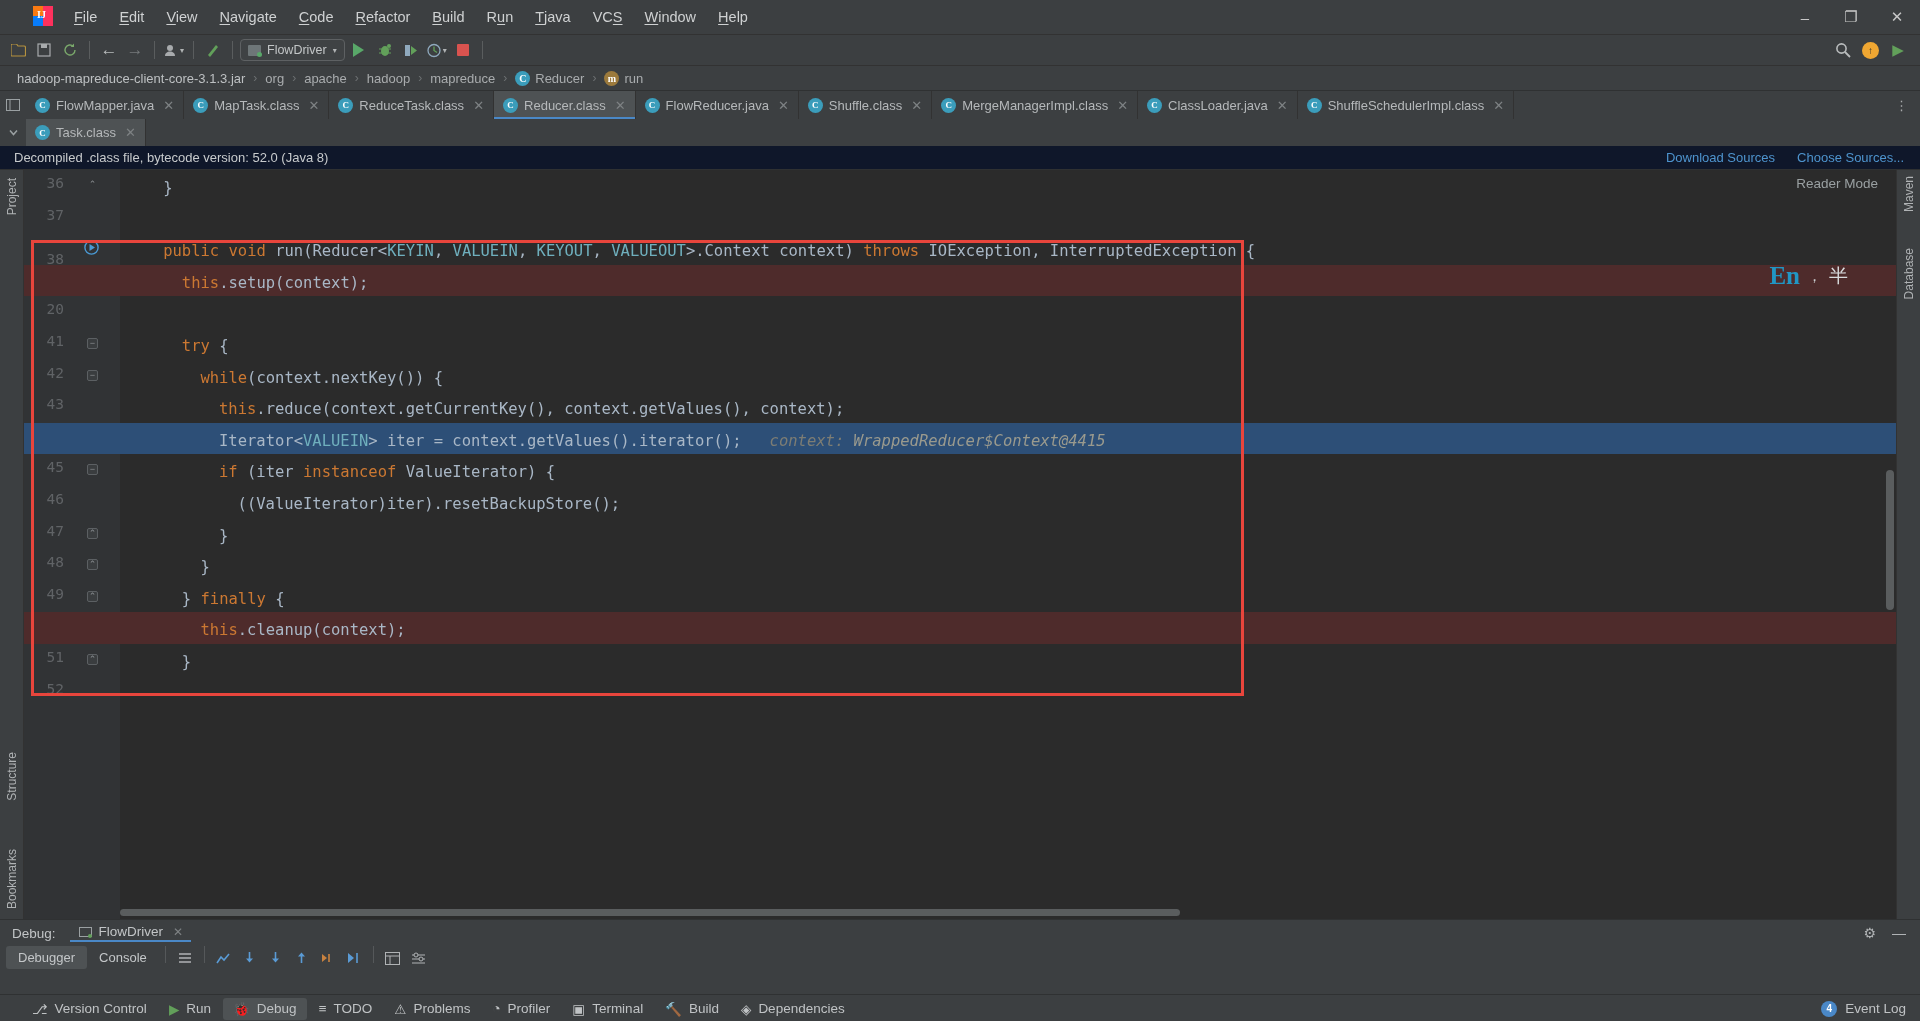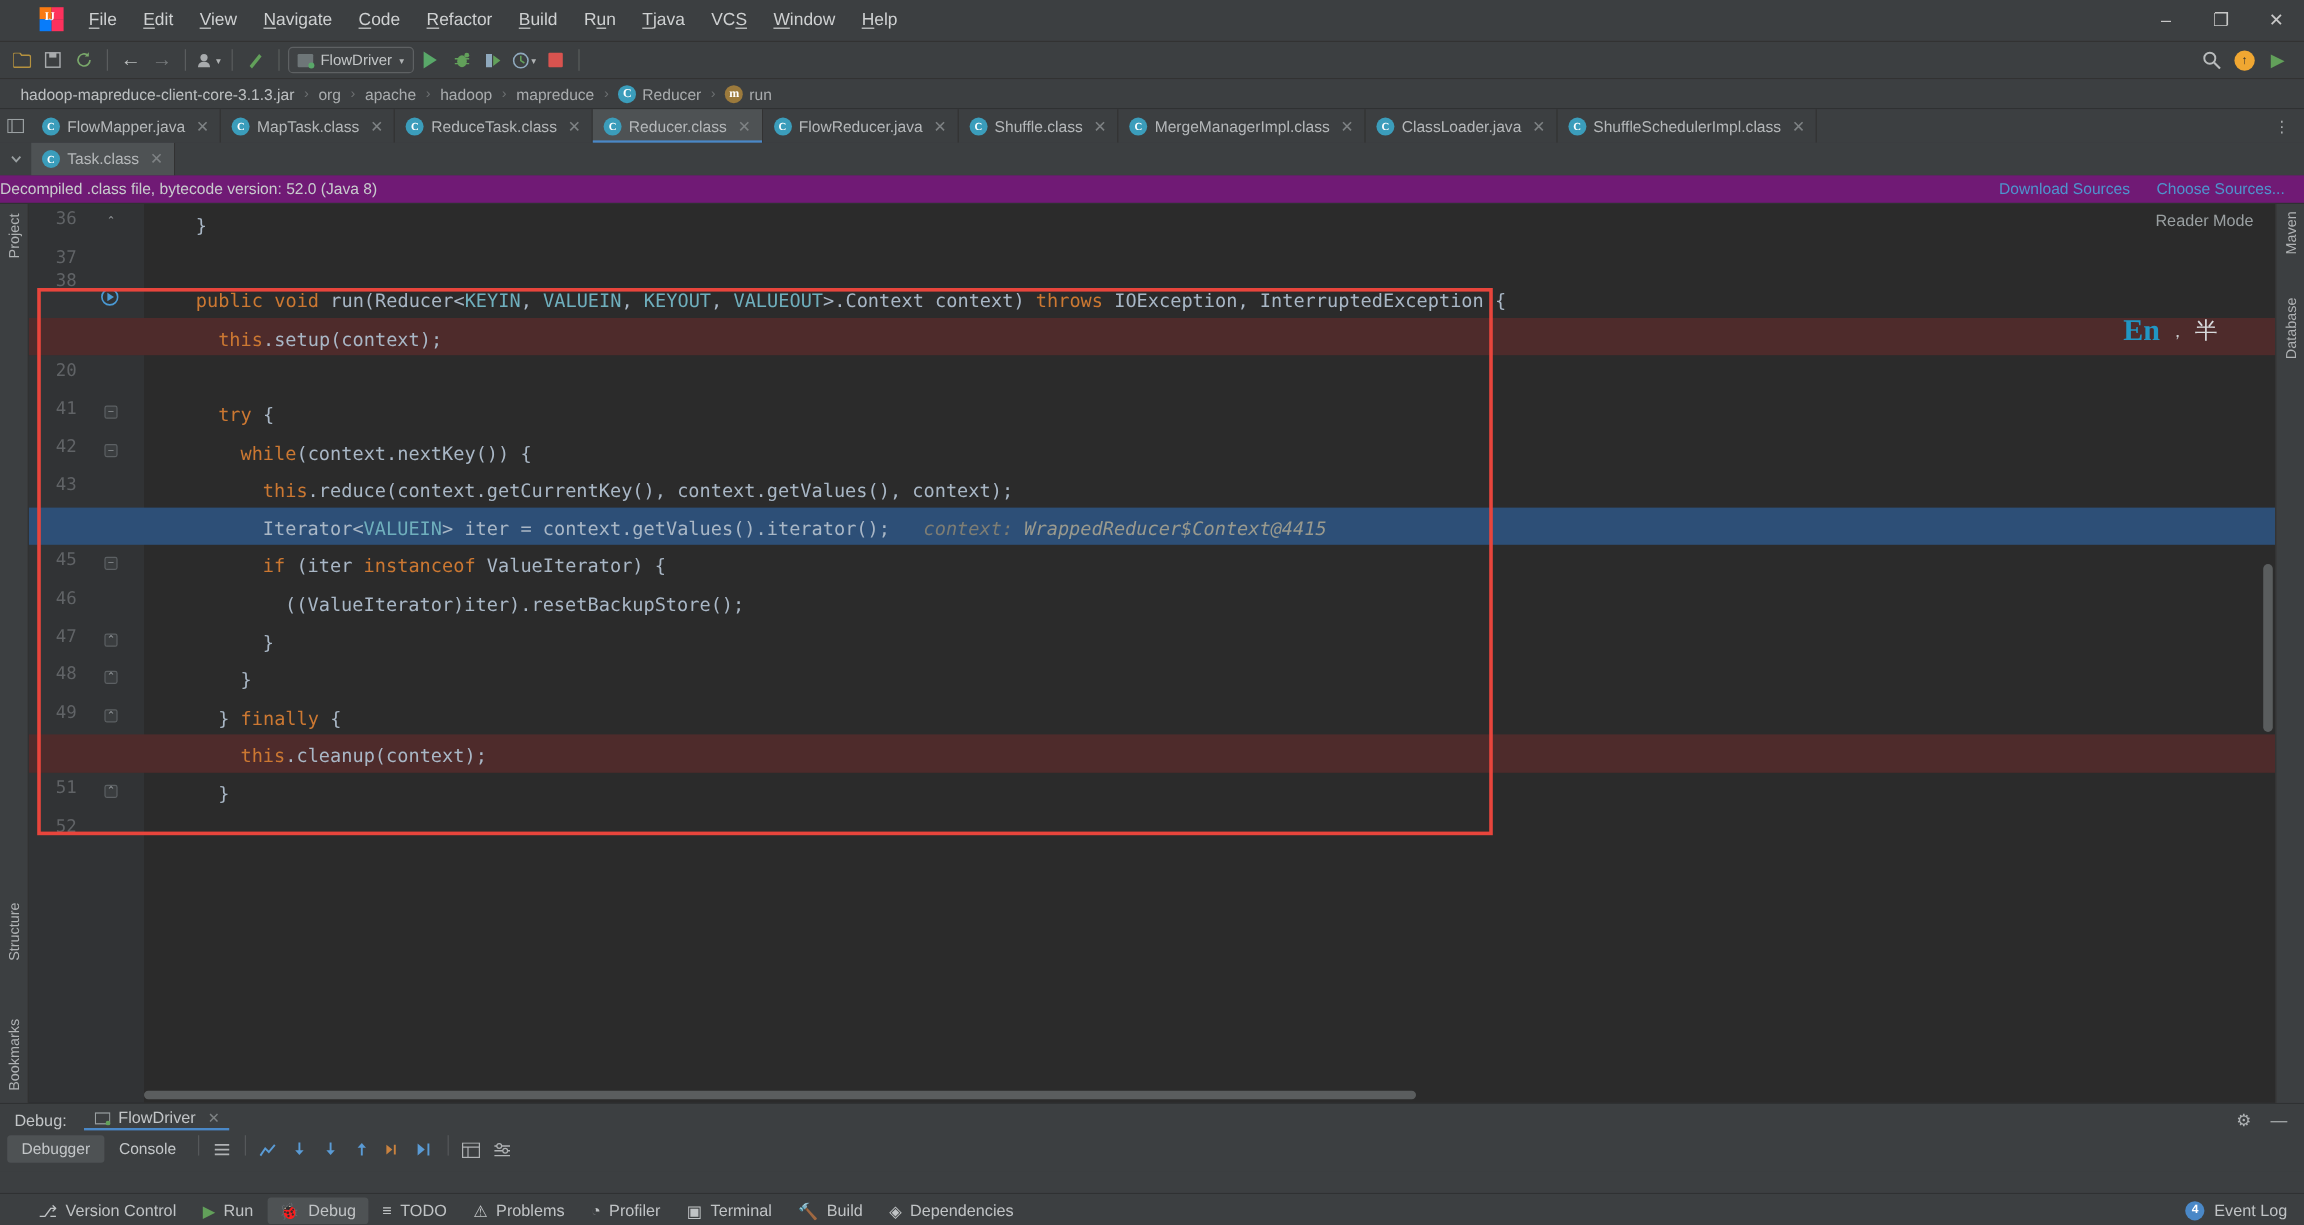--- a/index.html
+++ b/index.html
@@ -97,22 +97,22 @@
   .tab-icon {
     width:15px;height:15px;border-radius:50%;display:flex;align-items:center;justify-content:center;
     font-size:9px;font-weight:bold;color:#fff;font-family:"Liberation Serif",serif;flex:none;
   }
   .tab-icon.cls { background:#3b9dbb; }
   .tab-icon.java { background:#3b9dbb; }
   .tabrow .more { margin-left:auto; display:flex; align-items:center; padding:0 12px; color:#a9acae;}
 
   
   .notif {
-    height: 24px; background:#701a75; display:flex; align-items:center;
-    font-size:13px; color:#c8cbcd; padding-left:0; border-bottom:1px solid #2f3132;
+    height: 24px; background:#0f172a; display:flex; align-items:center;
+    font-size:13px; color:#c8cbcd; padding-left:14px; border-bottom:1px solid #2f3132;
   }
   .notif-links { margin-left:auto; display:flex; gap:22px; padding-right:16px; }
   .notif-links a { color:#4e94ce; text-decoration:none; font-size:13px; }
 
   
   .main { position:relative; display:flex; height:calc(1021px - 35px - 31px - 25px - 28px - 27px - 24px - 102px); }
 
   .left-strip {
     width: 24px; background:#3c3f41; position:relative; flex:none;
     border-right:1px solid #323232;
@@ -417,21 +417,21 @@
       <div class="vlabel" style="top:8px;">Project</div>
       <div class="vlabel" style="bottom:118px;">Structure</div>
       <div class="vlabel" style="bottom:10px;">Bookmarks</div>
     </div>
 
     <div class="editor">
       <div class="gutter">
           <div class="ln" style="top: 5px;">36</div>
           <div class="fold plain" style="top: 10px;">⌃</div>
           <div class="ln" style="top: 36.6px;">37</div>
-          <div class="ln" style="top: 56px;">38</div>
+          <div class="ln" style="top: 81px;">38</div>
           <div class="runmark" style="top: 70.2px;"><svg width="15" height="15" viewBox="0 0 15 15">
               <circle cx="7.5" cy="7.5" r="6.6" fill="none" stroke="#4a9ad4" stroke-width="1.4"></circle>
               <path d="M5.5 4 L11 7.5 L5.5 11z" fill="#4a9ad4"></path>
             </svg></div>
           <div class="ln" style="top: 99.8px;">39</div>
           <div class="bp" style="top: 103.8px;"></div>
           <div class="ln" style="top: 131.4px;">20</div>
           <div class="ln" style="top: 163px;">41</div>
           <div class="fold" style="top: 168px;">−</div>
           <div class="ln" style="top: 194.6px;">42</div>

